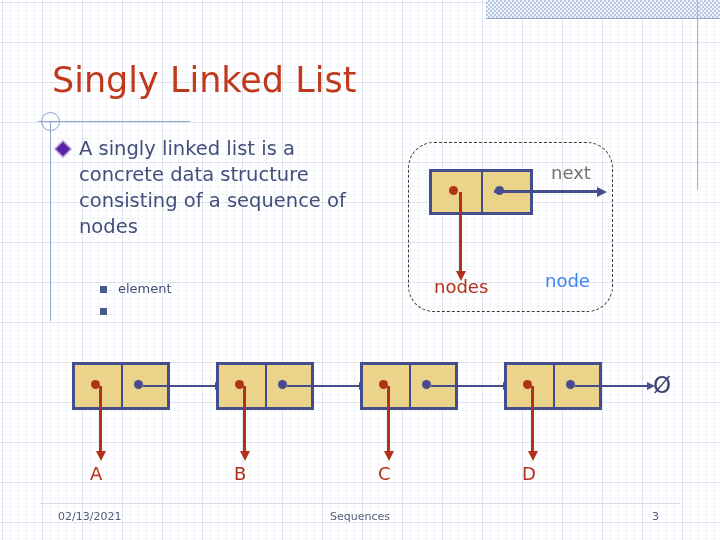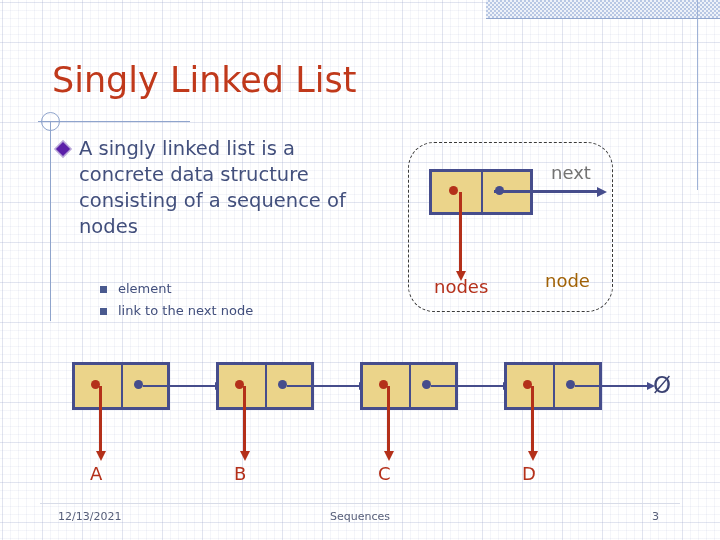--- a/index.html
+++ b/index.html
@@ -203,21 +203,21 @@
     border-bottom: 4px solid transparent;
     border-left: 8px solid #464d8c;
   }
 
   
   .lbl {
     position: absolute;
     white-space: nowrap;
   }
   .lbl.next  { font-size: 18px; color: #737373; }
-  .lbl.node  { font-size: 18px; color: #a16207; }
+  .lbl.node  { font-size: 18px; color: #3b82f6; }
   .lbl.elem  { font-size: 18px; color: #b4301a; }
   .lbl.chainkey { font-size: 18px; color: #b4301a; }
   .lbl.nullsym { font-size: 23px; color: #3b4272; }
 
   
   .footer-rule {
     position: absolute;
     left: 40px; top: 503px;
     width: 640px; height: 1px;
     background: #d8dce8;
@@ -253,21 +253,20 @@
     <span class="bullet-text">A singly linked list is a concrete data structure consisting of a sequence of nodes</span>
   </div>
 
 
   <div class="bullet-row" style="left:100px; top:278px; width:300px;">
     <span class="sq-bullet"></span>
     <span class="sub-text">element</span>
   </div>
   <div class="bullet-row" style="left:100px; top:300px; width:300px;">
     <span class="sq-bullet"></span>
-    <span class="sub-text">link to the next node</span>
   </div>
 
   <div class="node-group"></div>
 
   <div class="nodebox" style="left:429px; top:169px; width:104px; height:46px;">
     <div class="cell first" style="width:51px;">
       <span class="dot red" style="left:17px; top:14px;"></span>
     </div>
     <div class="cell" style="width:47px;">
       <span class="dot blue" style="left:12px; top:14px;"></span>
@@ -326,17 +325,17 @@
       <span class="dot blue" style="left:11px; top:15px;"></span>
     </div>
   </div>
   <div class="arrow-down" style="left:531px; top:386px; height:66px;"></div>
   <div class="arrow-right thin" style="left:575px; top:385px; width:73px;"></div>
   <div class="lbl chainkey" style="left:522px; top:463px;">D</div>
 
   <div class="lbl nullsym" style="left:653px; top:372px;">Ø</div>
 
   <div class="footer-rule"></div>
-  <div class="footer-item footer-date">12/13/2021</div>
+  <div class="footer-item footer-date">02/13/2021</div>
   <div class="footer-item footer-sub">Sequences</div>
   <div class="footer-item footer-page">3</div>
 
 </div>
 
 </body></html>

